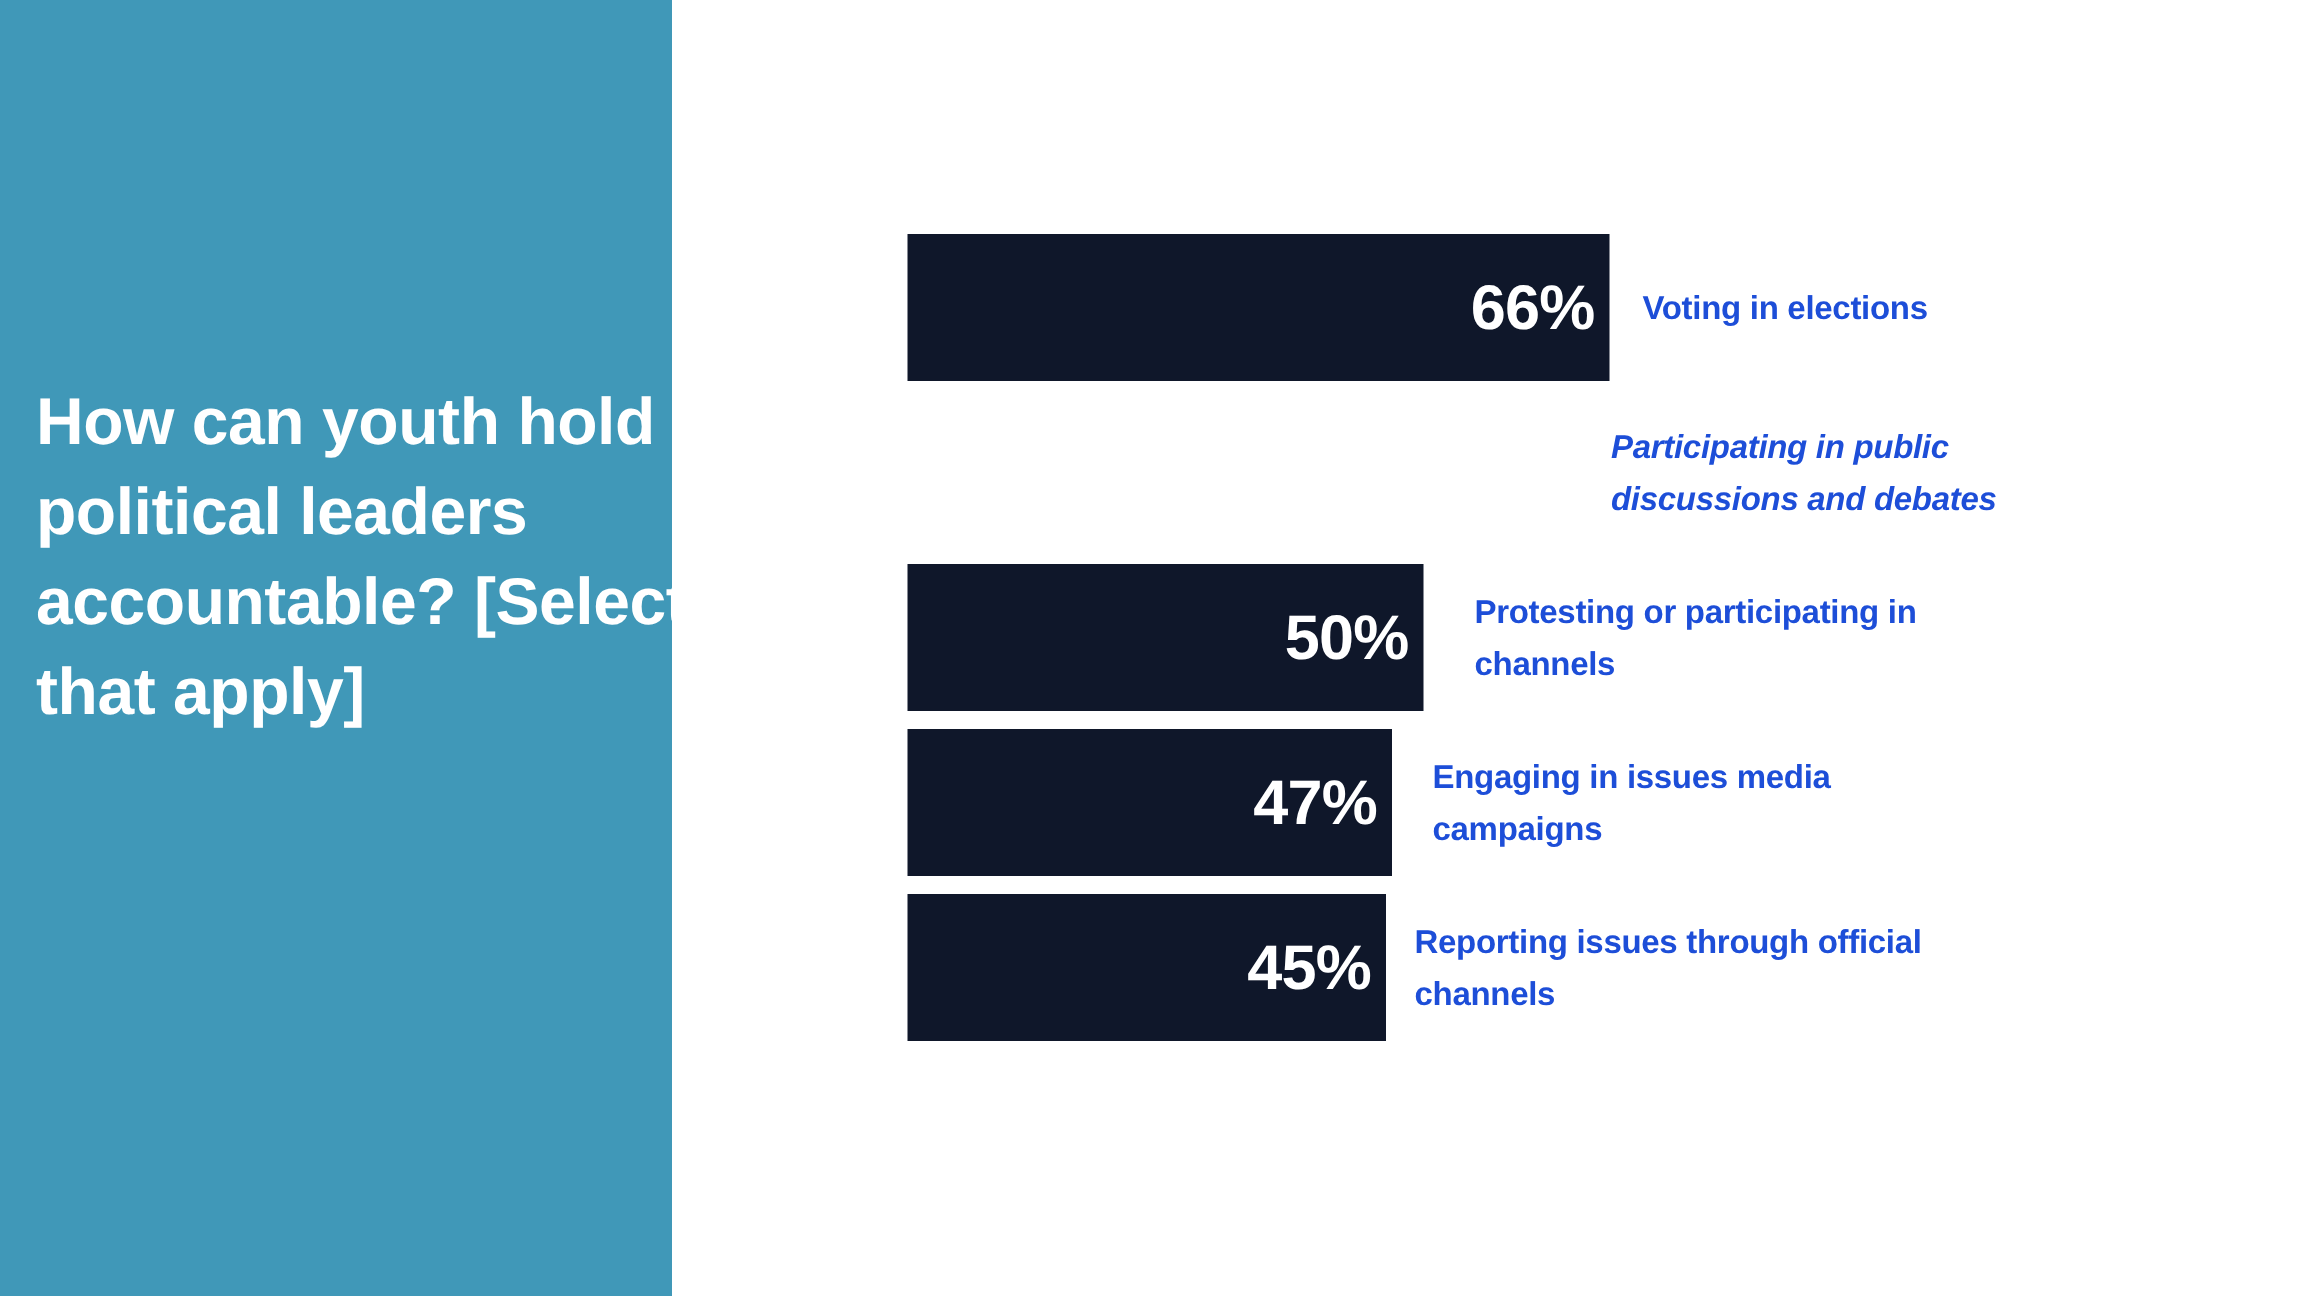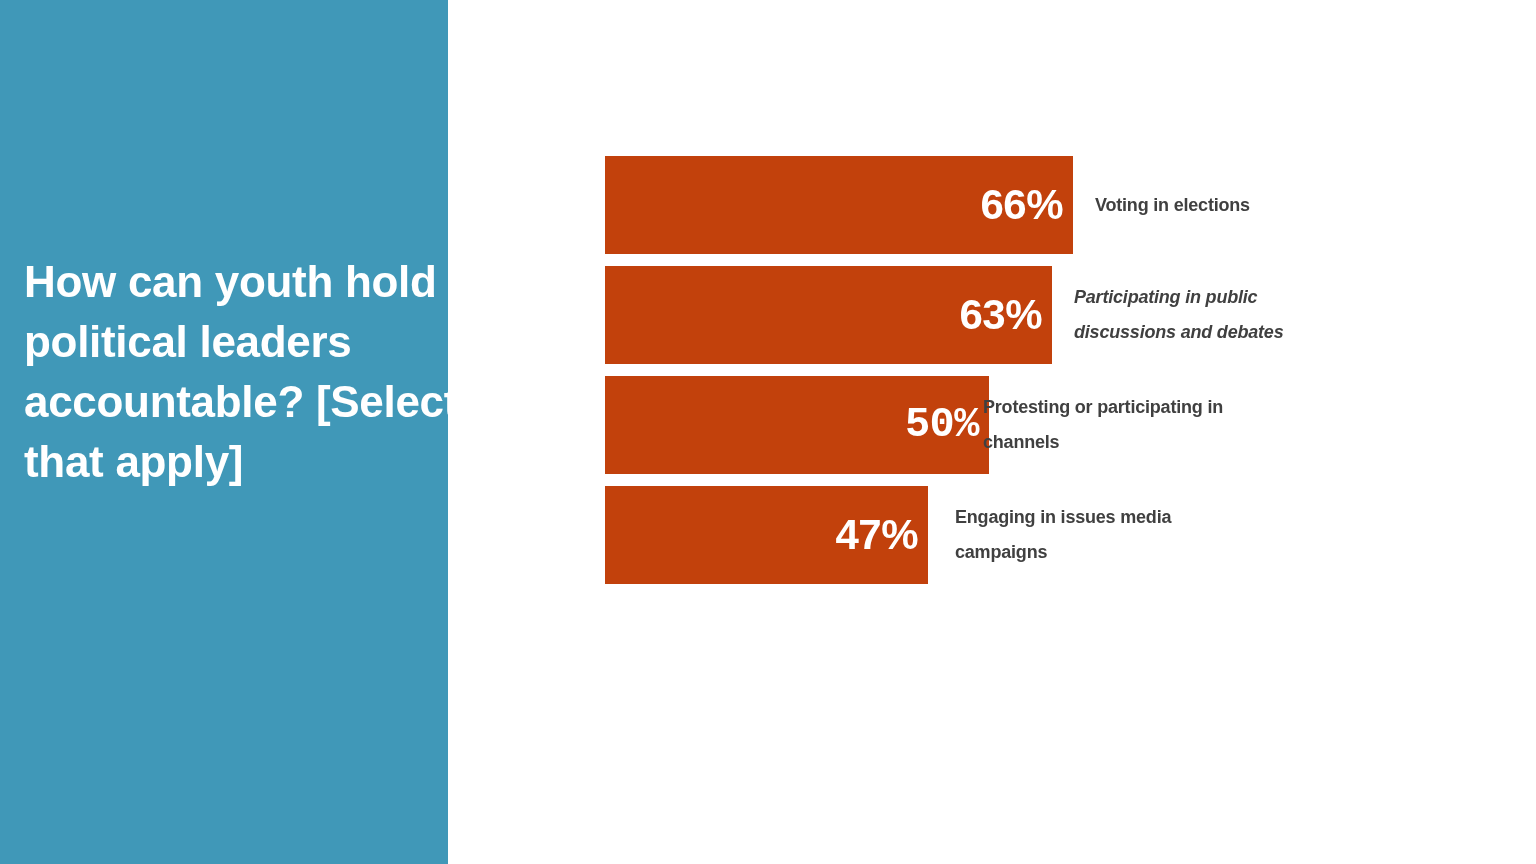--- a/index.html
+++ b/index.html
@@ -53,40 +53,40 @@
   .bar-row {
     position: relative;
     height: 98px;
     margin-bottom: 12px;
   }
   .bar {
     position: absolute;
     left: 0;
     top: 0;
     height: 98px;
-    background: #c2410c;
+    background: #0f172a;
     display: flex;
     align-items: center;
     justify-content: flex-end;
     box-sizing: border-box;
     padding-right: 10px;
   }
   .bar-value {
     color: #ffffff;
     font-size: 42px;
     font-weight: bold;
     line-height: 1;
     letter-spacing: -0.5px;
   }
   .bar-label {
     position: absolute;
     top: 50%;
     transform: translateY(-50%);
-    color: #404040;
-    font-size: 18px;
+    color: #1d4ed8;
+    font-size: 22px;
     font-weight: bold;
     line-height: 35px;
     letter-spacing: -0.2px;
     white-space: nowrap;
   }
 </style>
 </head>
 <body>
 
 <div class="slide">
@@ -98,38 +98,42 @@
   <div class="chart-area">
 
     <div class="bar-row">
       <div class="bar" style="width:468px;">
         <span class="bar-value">66%</span>
       </div>
       <div class="bar-label" style="left:490px;">Voting in elections</div>
     </div>
 
     <div class="bar-row">
-      <div class="bar" style="width:447px;">
-        <span class="bar-value">63%</span>
-      </div>
       <div class="bar-label" style="left:469px; white-space:pre-line;font-style:italic;">Participating in public
 discussions and debates</div>
     </div>
 
     <div class="bar-row">
-      <div class="bar" style="width:384px;font-family:Liberation Mono, monospace;">
+      <div class="bar" style="width:344px;">
         <span class="bar-value">50%</span>
       </div>
       <div class="bar-label" style="left:378px; white-space:pre-line;">Protesting or participating in
 channels</div>
     </div>
 
     <div class="bar-row">
       <div class="bar" style="width:323px;">
         <span class="bar-value">47%</span>
       </div>
       <div class="bar-label" style="left:350px; white-space:pre-line;">Engaging in issues media
 campaigns</div>
     </div>
 
+    <div class="bar-row">
+      <div class="bar" style="width:319px;">
+        <span class="bar-value">45%</span>
+      </div>
+      <div class="bar-label" style="left:338px; white-space:pre-line;">Reporting issues through official
+channels</div>
+    </div>
 
   </div>
 </div>
 
 </body></html>

